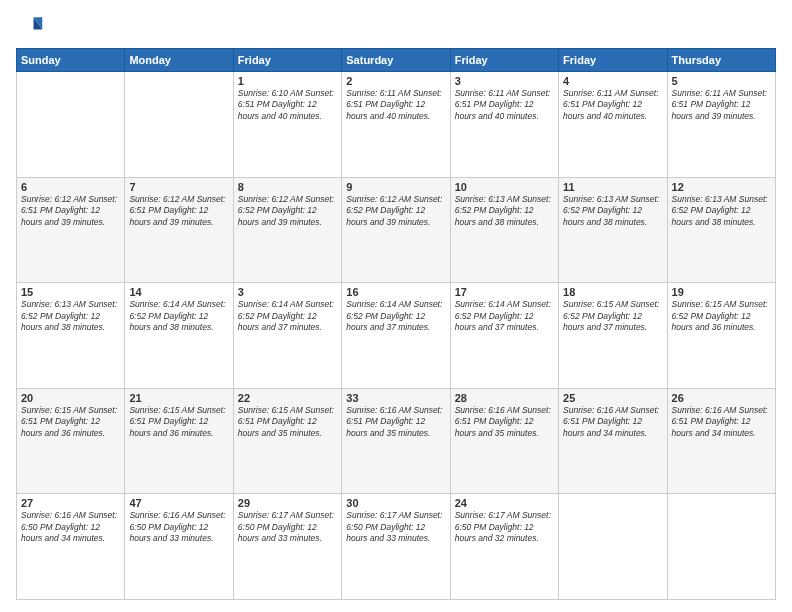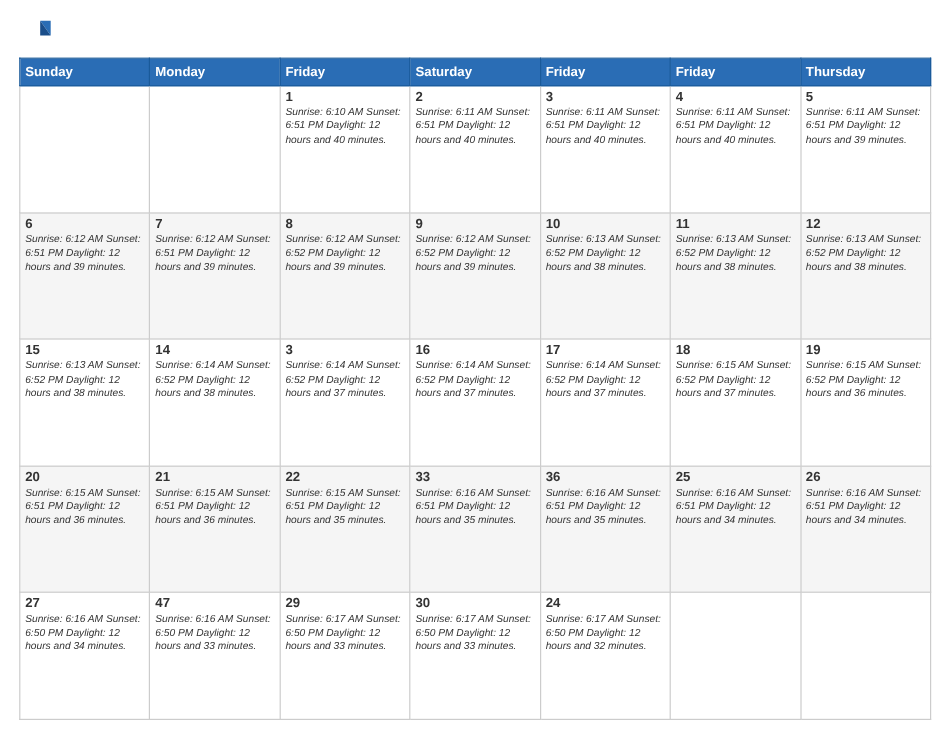--- a/index.html
+++ b/index.html
@@ -280,21 +280,21 @@
 Sunset: 6:51 PM
 Daylight: 12 hours and 35 minutes.</div>
           </td>
           <td>
             <span class="day-num">33</span>
             <div class="day-info">Sunrise: 6:16 AM
 Sunset: 6:51 PM
 Daylight: 12 hours and 35 minutes.</div>
           </td>
           <td>
-            <span class="day-num">36</span>
+            <span class="day-num">28</span>
             <div class="day-info">Sunrise: 6:16 AM
 Sunset: 6:51 PM
 Daylight: 12 hours and 35 minutes.</div>
           </td>
           <td>
             <span class="day-num">25</span>
             <div class="day-info">Sunrise: 6:16 AM
 Sunset: 6:51 PM
 Daylight: 12 hours and 34 minutes.</div>
           </td>

